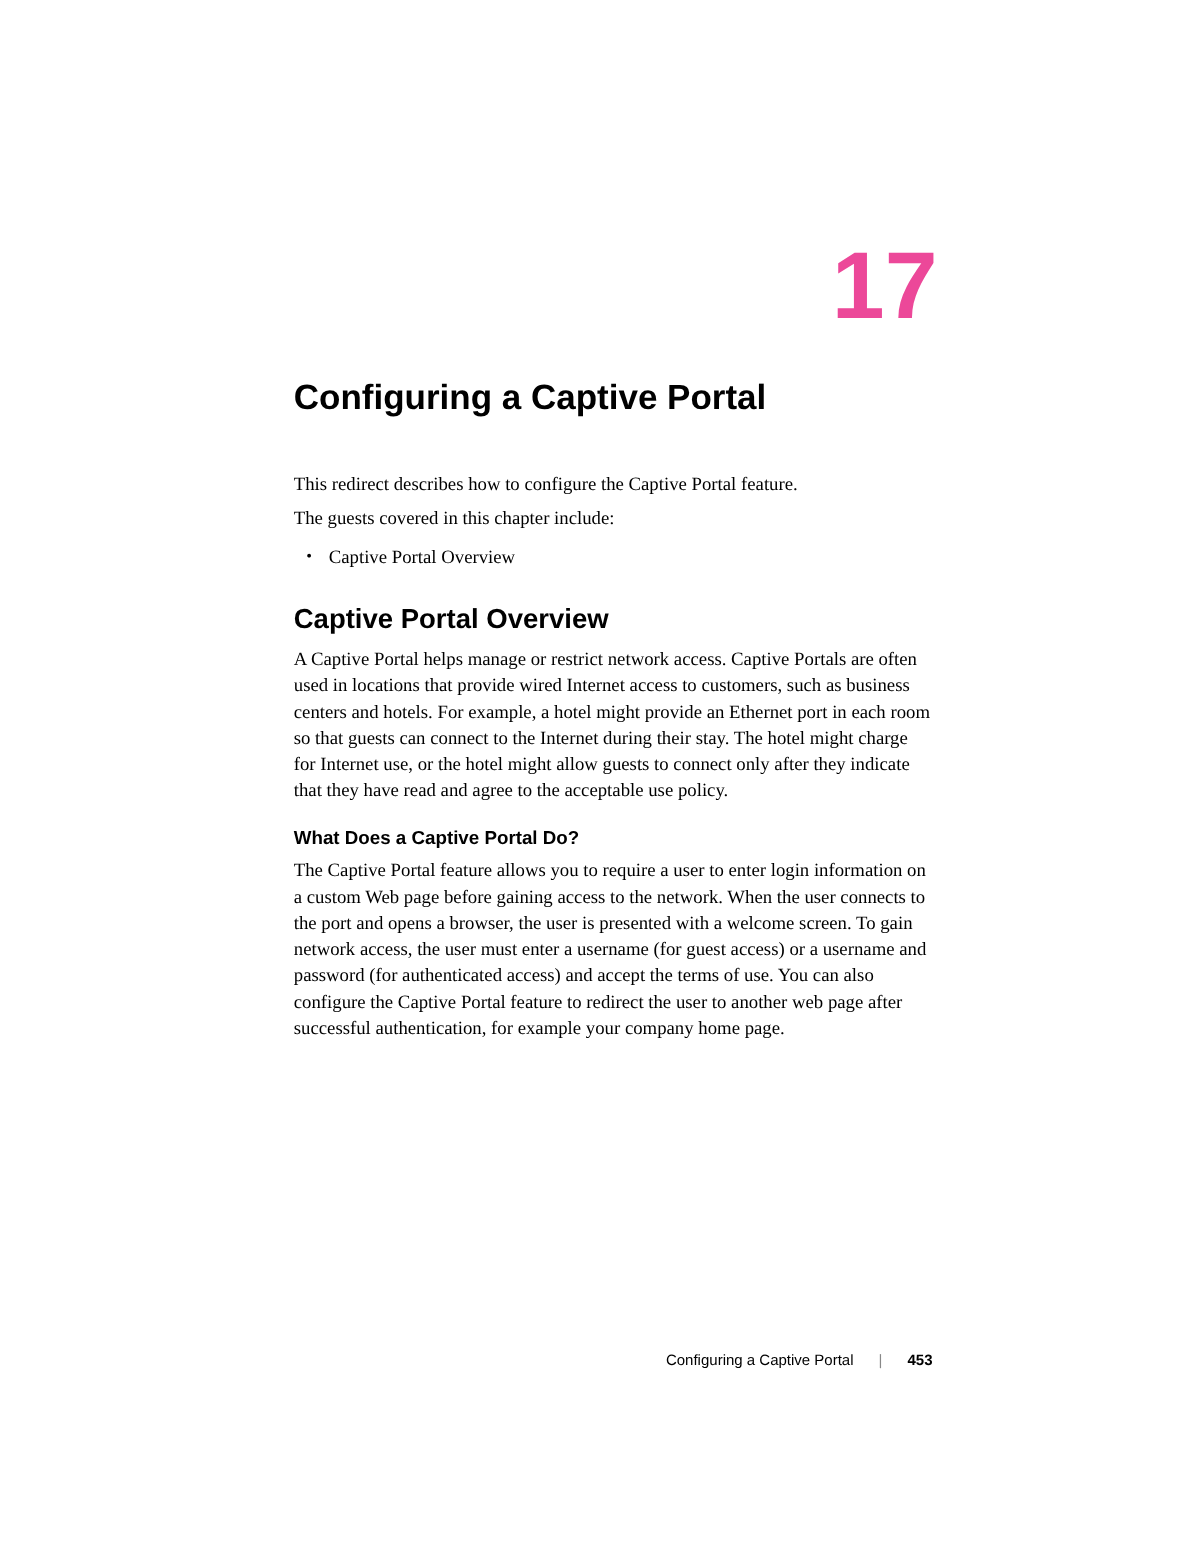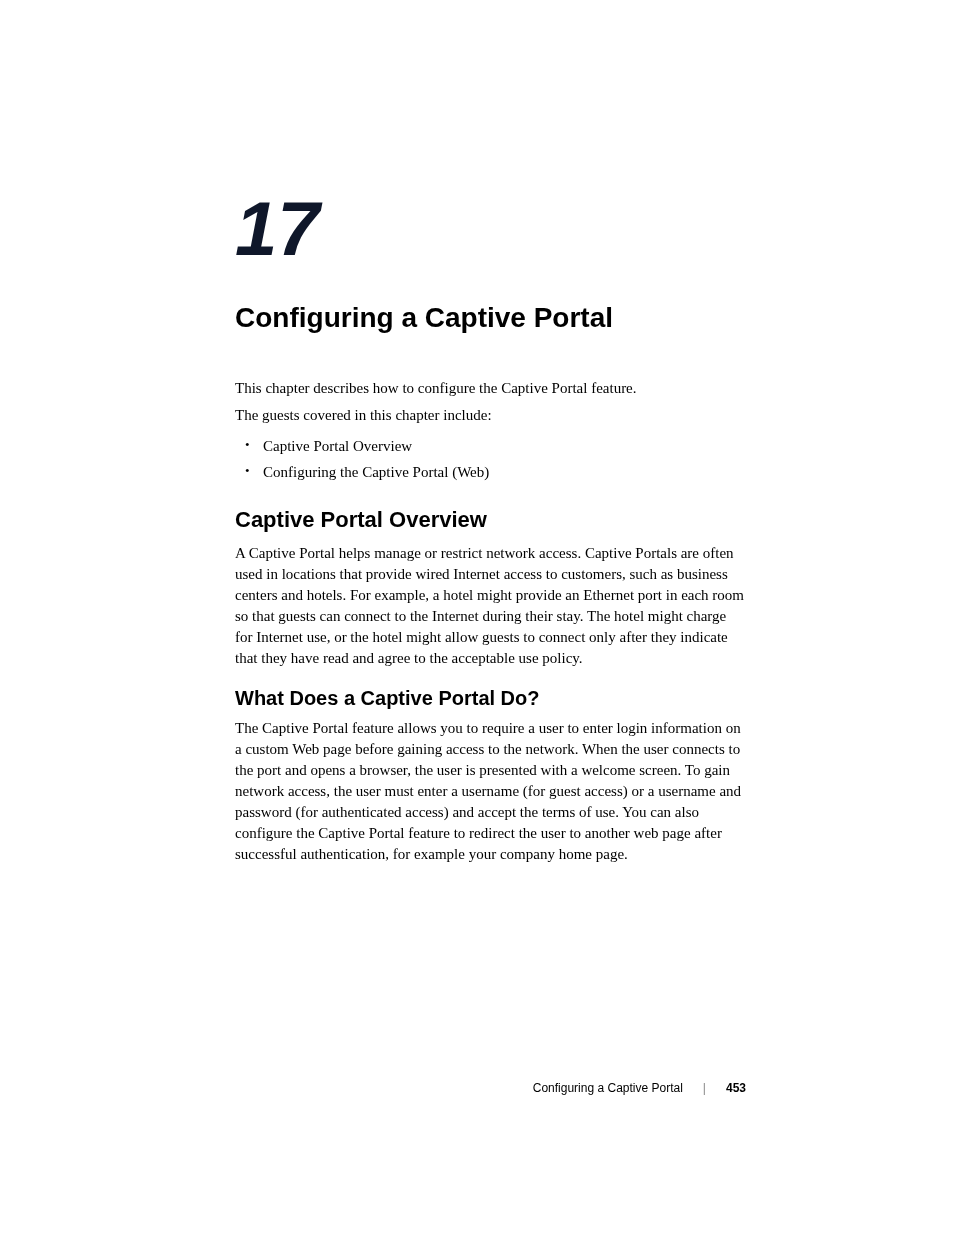--- a/index.html
+++ b/index.html
@@ -11,24 +11,24 @@
       color: #000;
       position: relative;
       padding-top: 185px;
       padding-left: 235px;
       padding-right: 210px;
     }
     .chapter-number {
       font-family: Arial, Helvetica, sans-serif;
       font-weight: bold;
       font-size: 76px;
-      color: #0f172a;
+      color: #ec4899;
+      text-align: right;
       margin-bottom: 30px;
       margin-right: -6px;
-      font-style: italic;
     }
     .chapter-title {
       font-family: Arial, Helvetica, sans-serif;
       font-weight: bold;
       font-size: 28px;
       color: #000;
       margin-bottom: 44px;
     }
     .intro {
       font-size: 15px;
@@ -59,21 +59,21 @@
       margin-bottom: 10px;
     }
     .body-text {
       font-size: 15px;
       line-height: 1.4;
       margin-bottom: 18px;
     }
     .subsection-heading {
       font-family: Arial, Helvetica, sans-serif;
       font-weight: bold;
-      font-size: 20px;
+      font-size: 15px;
       margin-bottom: 8px;
     }
     .footer {
       position: absolute;
       bottom: 140px;
       right: 208px;
       font-family: Arial, Helvetica, sans-serif;
       font-size: 12px;
       display: flex;
       align-items: center;
@@ -87,26 +87,25 @@
       font-weight: bold;
       font-size: 12px;
     }
   </style>
 </head>
 <body>
 
 <div class="chapter-number">17</div>
 <h1 class="chapter-title">Configuring a Captive Portal</h1>
 
-<p class="intro">This chapter describes how to configure the Captive Portal feature.</p>
+<p class="intro">This redirect describes how to configure the Captive Portal feature.</p>
 <p class="intro">The guests covered in this chapter include:</p>
 
 <ul class="topics">
   <li>Captive Portal Overview</li>
-  <li>Configuring the Captive Portal (Web)</li>
 </ul>
 
 <h2 class="section-heading">Captive Portal Overview</h2>
 <p class="body-text">A Captive Portal helps manage or restrict network access. Captive Portals are often used in locations that provide wired Internet access to customers, such as business centers and hotels. For example, a hotel might provide an Ethernet port in each room so that guests can connect to the Internet during their stay. The hotel might charge for Internet use, or the hotel might allow guests to connect only after they indicate that they have read and agree to the acceptable use policy.</p>
 
 <h3 class="subsection-heading">What Does a Captive Portal Do?</h3>
 <p class="body-text">The Captive Portal feature allows you to require a user to enter login information on a custom Web page before gaining access to the network. When the user connects to the port and opens a browser, the user is presented with a welcome screen. To gain network access, the user must enter a username (for guest access) or a username and password (for authenticated access) and accept the terms of use. You can also configure the Captive Portal feature to redirect the user to another web page after successful authentication, for example your company home page.</p>
 
 <div class="footer">
   <span>Configuring a Captive Portal</span>

